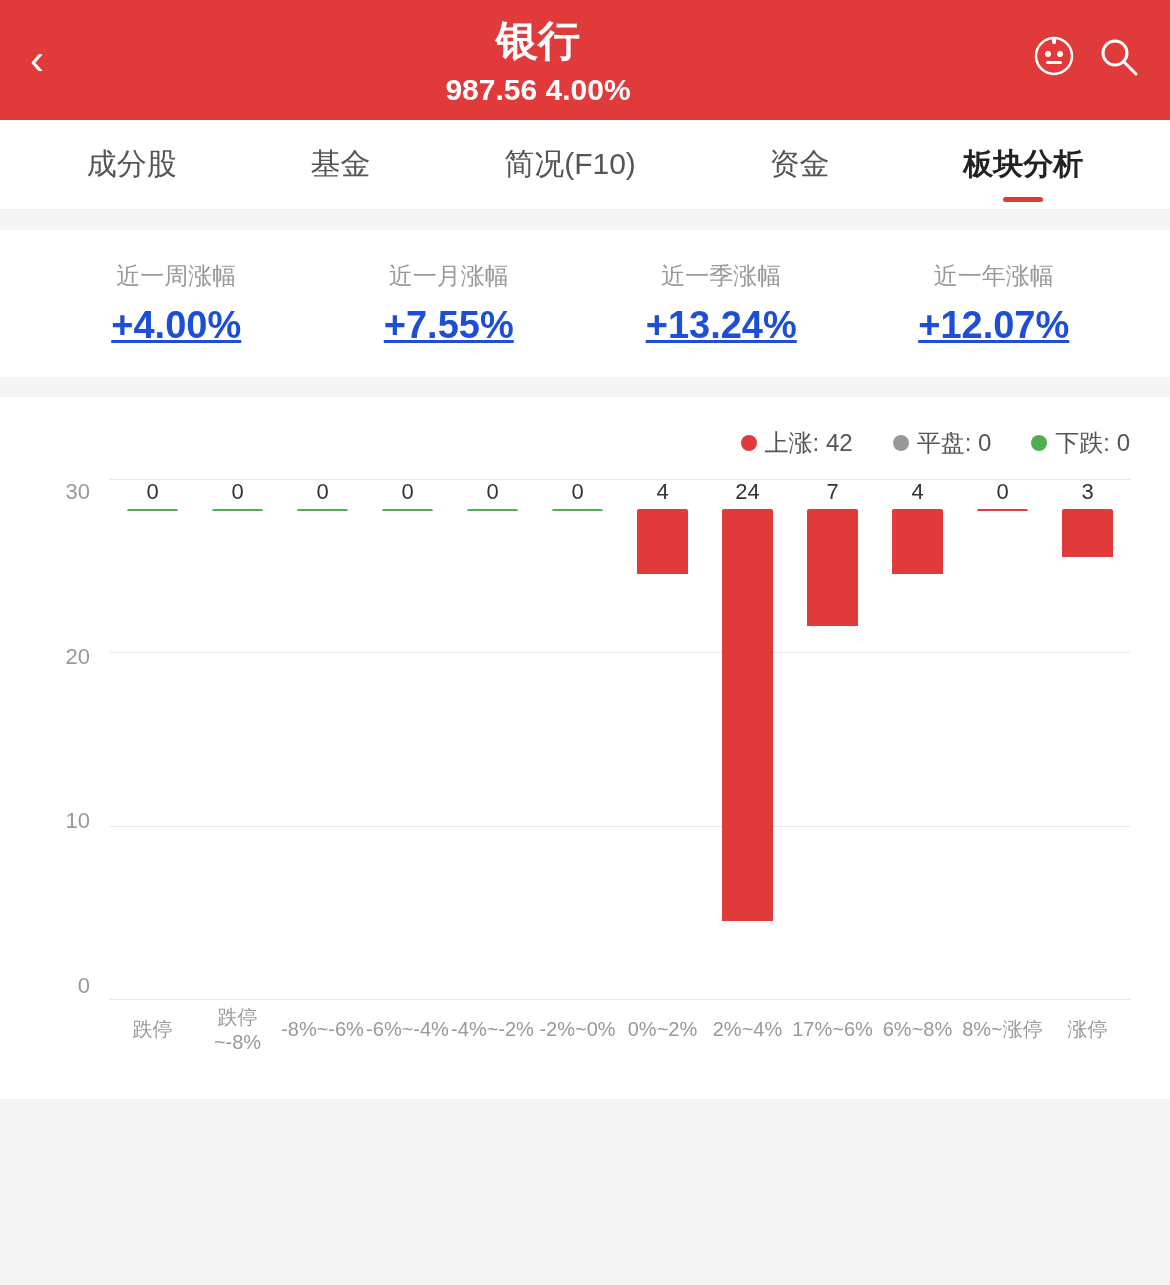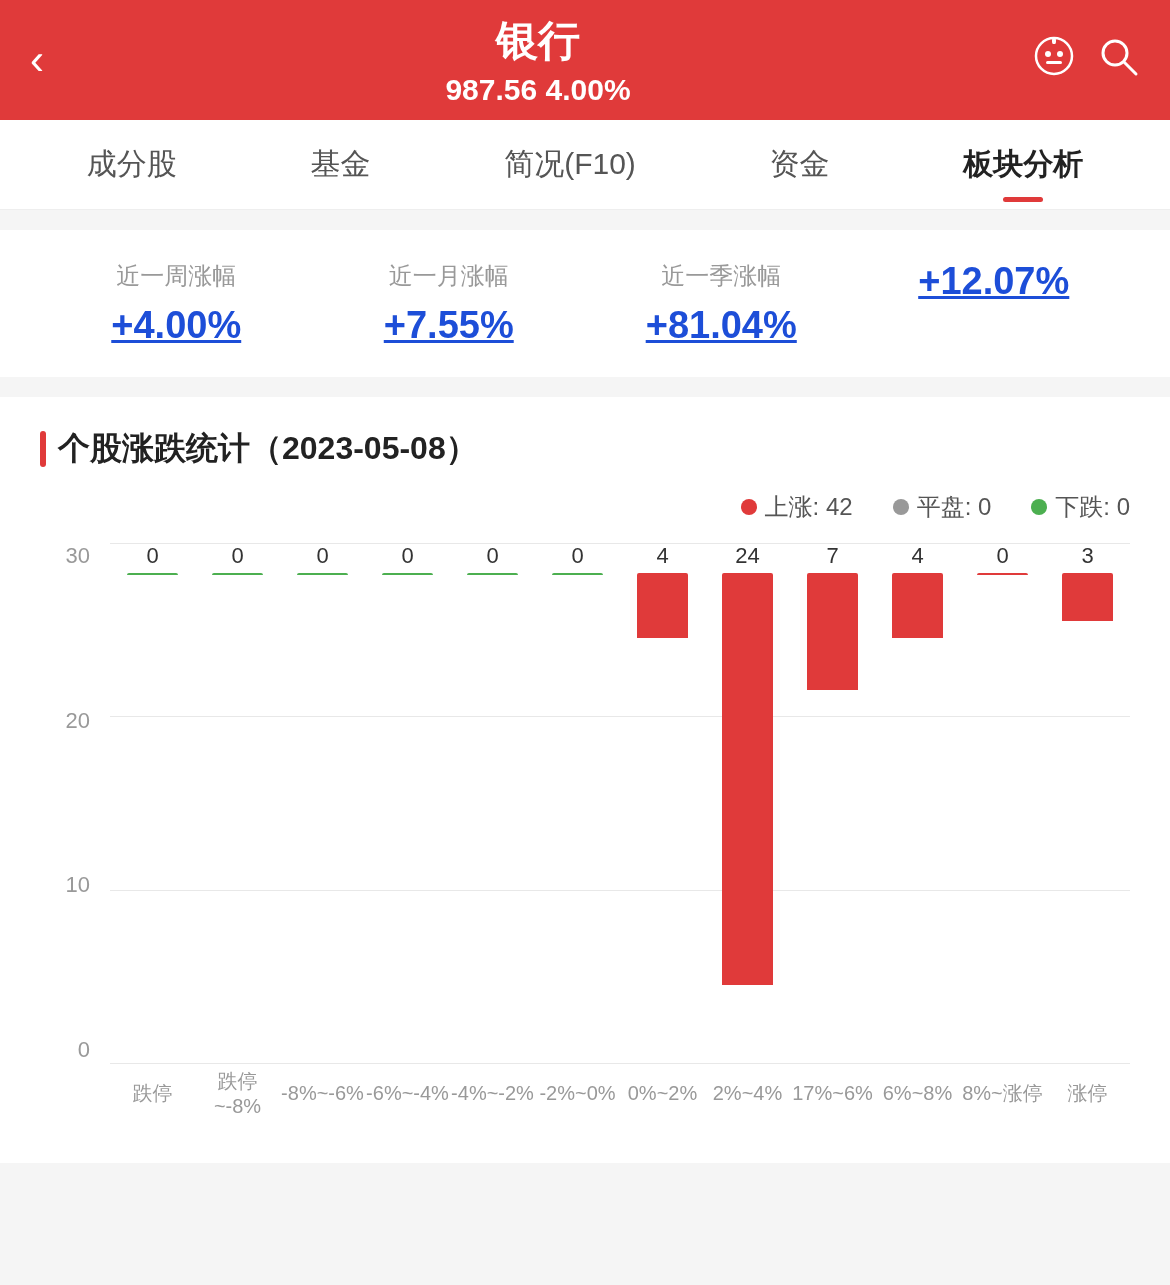--- a/index.html
+++ b/index.html
@@ -294,33 +294,30 @@
     <div class="stat-item">
       <div class="stat-label">近一周涨幅</div>
       <div class="stat-value">+4.00%</div>
     </div>
     <div class="stat-item">
       <div class="stat-label">近一月涨幅</div>
       <div class="stat-value">+7.55%</div>
     </div>
     <div class="stat-item">
       <div class="stat-label">近一季涨幅</div>
-      <div class="stat-value">+81.04%</div>
+      <div class="stat-value">+13.24%</div>
     </div>
     <div class="stat-item">
+      <div class="stat-label">近一年涨幅</div>
       <div class="stat-value">+12.07%</div>
     </div>
   </div>
 </div>
 
 <div class="chart-section">
-  <div class="section-title">
-    <span class="section-title-bar"></span>
-    <span>个股涨跌统计（2023-05-08）</span>
-  </div>
 
   <div class="legend">
     <div class="legend-item">
       <div class="legend-dot dot-red"></div>
       <span>上涨: 42</span>
     </div>
     <div class="legend-item">
       <div class="legend-dot dot-gray"></div>
       <span>平盘: 0</span>
     </div>

